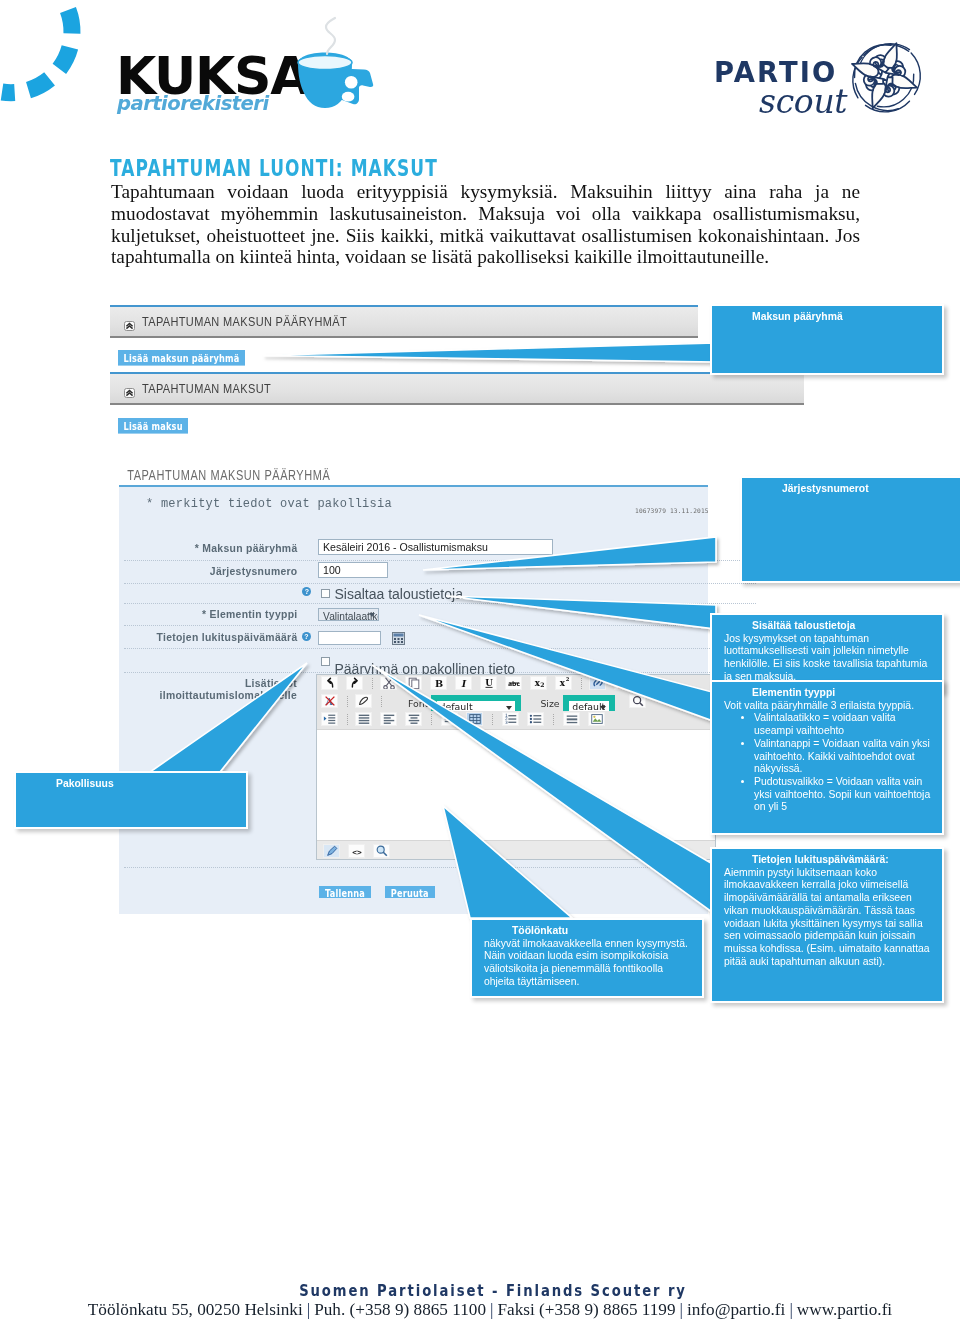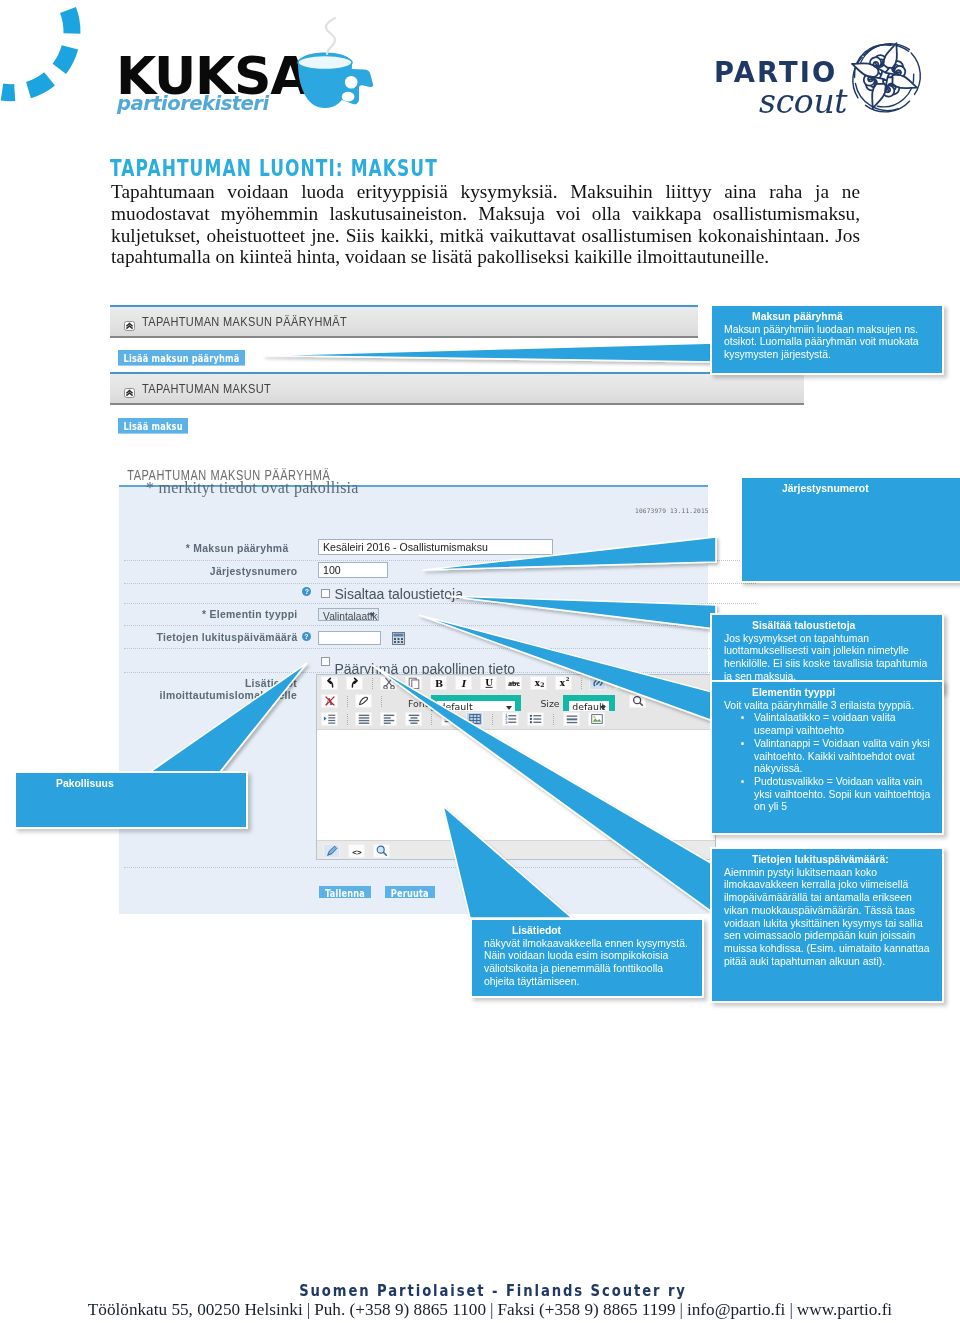--- a/index.html
+++ b/index.html
@@ -36,22 +36,22 @@
   
   #shot2{position:absolute;left:110px;top:455px;width:600px;height:462px;}
   #shot2 .titlebar{position:absolute;left:17.2px;top:10.5px;
      font-family:"Liberation Sans",sans-serif;font-size:11px;letter-spacing:0.55px;color:#6b6b6b;
      white-space:nowrap;transform:scaleY(1.40);transform-origin:left top;}
   #shot2 .panel{position:absolute;left:9px;top:29.7px;width:589px;height:427px;
      background:#e7eef7;border-top:2px solid #5aa7d8;}
   .calicon{position:absolute;width:13px;height:13px;}
   .selarrow{position:absolute;right:3px;top:4px;width:0;height:0;
      border-left:3px solid transparent;border-right:3px solid transparent;border-top:4px solid #4a5866;}
-  .req-note{position:absolute;left:36px;top:24px;font-family:Liberation Serif, serif;
-     font-size:16px;color:#5a6a76;letter-spacing:.25px;}
+  .req-note{position:absolute;left:36px;top:42px;font-family:Liberation Mono, monospace;
+     font-size:12px;color:#5a6a76;letter-spacing:.25px;}
   .formrow{position:absolute;left:14px;width:632px;border-bottom:1px dotted #b9c6d4;}
   .flabel{position:absolute;text-align:right;font-family:"Liberation Sans",sans-serif;
      font-weight:bold;font-size:10.4px;color:#5a6a76;letter-spacing:.3px;}
   .finput{position:absolute;background:#fff;border:1px solid #9fb3c4;box-sizing:border-box;
      font-family:"Liberation Sans",sans-serif;font-size:10.6px;color:#1a1a1a;padding:1px 4px;line-height:13px;}
   .fselect{position:absolute;background:#e4eaf2;border:1px solid #9fb3c4;box-sizing:border-box;
      font-family:"Liberation Sans",sans-serif;font-size:10.2px;color:#404a52;padding:1px 14px 1px 4px;
      line-height:13px;white-space:nowrap;overflow:hidden;}
   .fcheck{position:absolute;width:9px;height:9px;border:1px solid #8c9aa6;background:#fdfdfd;box-sizing:border-box;}
   .ftext{position:absolute;font-family:"Liberation Sans",sans-serif;font-size:14px;color:#46525c;}
@@ -220,21 +220,21 @@
     <div class="recid" style="left:525px;top:52.3px">10673979 13.11.2015</div>
 
     <div class="formrow" style="top:104.8px"></div>
     <div class="formrow" style="top:128.2px"></div>
     <div class="formrow" style="top:148.1px"></div>
     <div class="formrow" style="top:170.3px"></div>
     <div class="formrow" style="top:193.4px"></div>
     <div class="formrow" style="top:216.5px"></div>
     <div class="formrow" style="top:412px"></div>
 
-    <div class="flabel" style="left:7px;top:87.5px;width:171.5px">* Maksun pääryhmä</div>
+    <div class="flabel" style="left:16px;top:87.5px;width:171.5px">* Maksun pääryhmä</div>
     <div class="finput" style="left:208px;top:84px;width:235px;height:16px">Kesäleiri 2016 - Osallistumismaksu</div>
 
     <div class="flabel" style="left:16px;top:110.5px;width:171.5px">Järjestysnumero</div>
     <div class="finput" style="left:208px;top:107px;width:70px;height:16px">100</div>
 
     <div class="qmark" style="left:192.3px;top:132.0px">?</div>
     <div class="fcheck" style="left:211.3px;top:133.6px"></div>
     <div class="ftext" style="left:224.5px;top:131.4px">Sisaltaa taloustietoja</div>
 
     <div class="flabel" style="left:16px;top:153.5px;width:171.5px">* Elementin tyyppi</div>
@@ -489,21 +489,20 @@
       <polygon points="446,596 716,605 716,629"></polygon>
       <polygon points="419,615 716,693 716,722"></polygon>
       <polygon points="372,665 716,866 716,915"></polygon>
       <polygon points="307,663 150,772 220,772"></polygon>
       <polygon points="443,806 470,918 572,918"></polygon>
     </g>
   </svg>
 
   <div class="callout" style="left:710px;top:304px;width:234px;height:71px">
     <span class="ch">Maksun pääryhmä</span>
-    <span class="cb">Maksun pääryhmiin luodaan maksujen ns. otsikot. Luomalla pääryhmän voit muokata kysymysten järjestystä.</span>
   </div>
 
   <div class="callout" style="left:740px;top:476px;width:234px;height:107px">
     <span class="ch">Järjestysnumerot</span>
   </div>
 
   <div class="callout" style="left:710px;top:613px;width:234px;height:80px">
     <span class="ch">Sisältää taloustietoja</span>
     <span class="cb">Jos kysymykset on tapahtuman luottamuksellisesti vain jollekin nimetylle henkilölle. Ei siis koske tavallisia tapahtumia ja sen maksuja.</span>
   </div>
@@ -521,21 +520,21 @@
   <div class="callout" style="left:14px;top:771px;width:234px;height:58px">
     <span class="ch">Pakollisuus</span>
   </div>
 
   <div class="callout" style="left:710px;top:847px;width:234px;height:156px">
     <span class="ch">Tietojen lukituspäivämäärä:</span>
     <span class="cb">Aiemmin pystyi lukitsemaan koko ilmokaavakkeen kerralla joko viimeisellä ilmopäivämäärällä tai antamalla erikseen vikan muokkauspäivämäärän. Tässä taas voidaan lukita yksittäinen kysymys tai sallia sen voimassaolo pidempään kuin joissain muissa kohdissa. (Esim. uimataito kannattaa pitää auki tapahtuman alkuun asti).</span>
   </div>
 
   <div class="callout" style="left:470px;top:918px;width:234px;height:80px">
-    <span class="ch">Lisätiedot</span>
+    <span class="ch">Töölönkatu</span>
     <span class="cb">näkyvät ilmokaavakkeella ennen kysymystä. Näin voidaan luoda esim isompikokoisia väliotsikoita ja pienemmällä fonttikoolla ohjeita täyttämiseen.</span>
   </div>
 
   <div id="footer-org">Suomen Partiolaiset - Finlands Scouter ry</div>
   <div id="footer-addr">
     <span>Töölönkatu 55, 00250 Helsinki</span><span class="sep">|</span><span>Puh. (+358 9) 8865 1100</span><span class="sep">|</span><span>Faksi (+358 9) 8865 1199</span><span class="sep">|</span><span>info@partio.fi</span><span class="sep">|</span><span>www.partio.fi</span>
   </div>
 
 </div>
 

